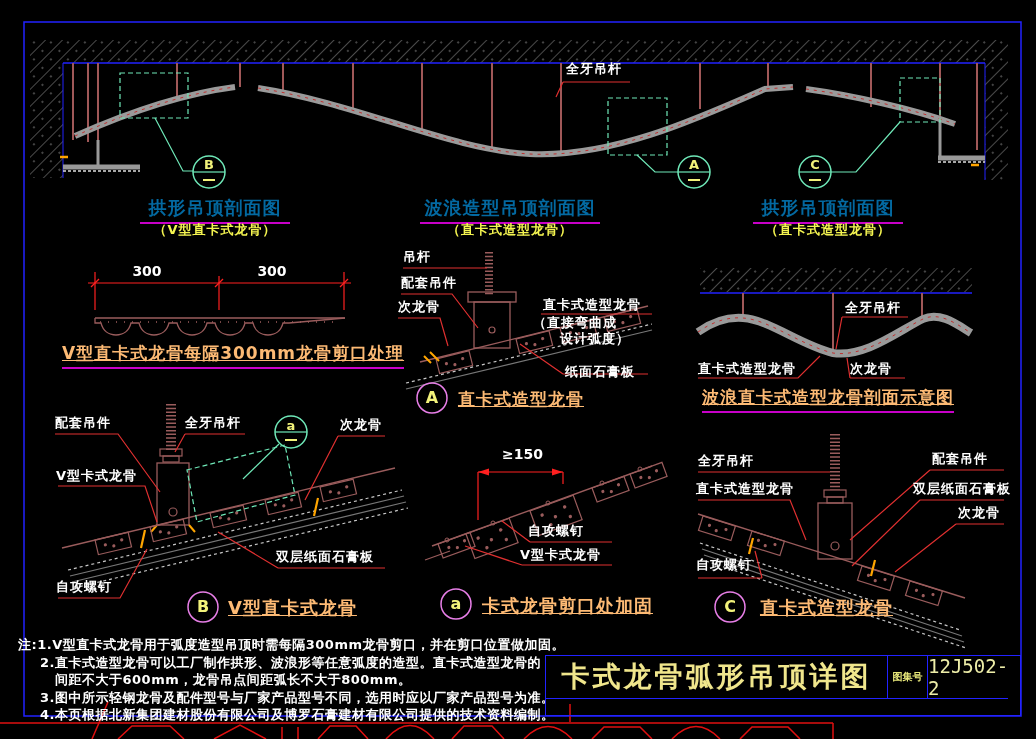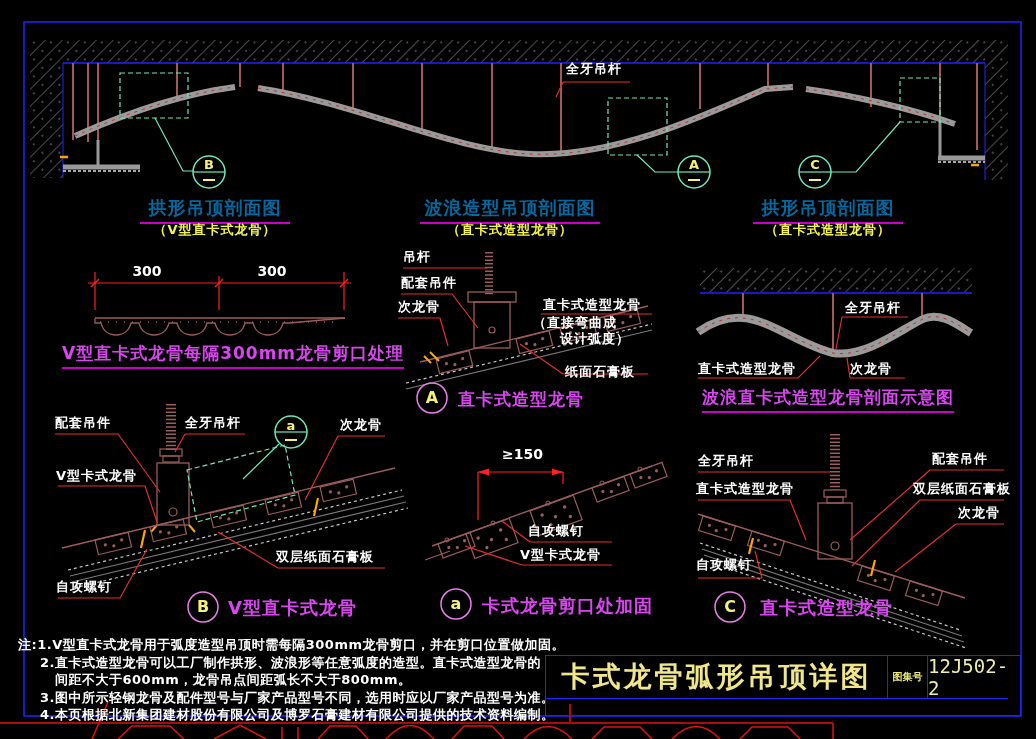--- a/index.html
+++ b/index.html
@@ -3,21 +3,21 @@
 <meta charset="utf-8">
 <style>
   html,body{margin:0;padding:0;background:#000;}
   .sheet{position:relative;width:1036px;height:739px;background:#000;overflow:hidden;
          font-family:"DejaVu Sans",sans-serif;}
   svg{position:absolute;left:0;top:0;}
   .lbl{position:absolute;color:#fff;font:bold 13px "DejaVu Sans",sans-serif;white-space:nowrap;letter-spacing:1px;}
   .cap{position:absolute;color:#0369a1;font:bold 18px "DejaVu Sans",sans-serif;white-space:nowrap;
        text-align:center;border-bottom:2px solid #C800C8;padding-bottom:2px;letter-spacing:1px;}
   .sub{position:absolute;color:#F5F550;font:bold 13px "DejaVu Sans",sans-serif;white-space:nowrap;text-align:center;letter-spacing:1px;}
-  .dtitle{position:absolute;color:#d946ef;font:bold 17px "DejaVu Sans",sans-serif;white-space:nowrap;letter-spacing:1px;}
+  .dtitle{position:absolute;color:#fdba74;font:bold 17px "DejaVu Sans",sans-serif;white-space:nowrap;letter-spacing:1px;text-decoration:underline;}
   .u{border-bottom:2px solid #C800C8;padding-bottom:2px;}
   .mletter{position:absolute;width:30px;text-align:center;color:#F2F27A;font:bold 13px "DejaVu Sans",sans-serif;}
   .bletter{position:absolute;width:30px;text-align:center;color:#F2F27A;font:bold 16px "DejaVu Sans",sans-serif;}
   .dim{position:absolute;color:#fff;font:bold 14px "DejaVu Sans",sans-serif;text-align:center;white-space:nowrap;}
   .notes{position:absolute;left:18px;top:636px;color:#fff;font:bold 13px "DejaVu Sans",sans-serif;line-height:17.5px;letter-spacing:0.5px;}
   .notes .n2{padding-left:22px;}
   .notes .n3{padding-left:37px;}
   .tblock{position:absolute;left:545px;top:655px;width:476px;height:61px;border:1.5px solid #2222FF;box-sizing:border-box;display:flex;}
   .trow1{display:flex;height:42px;border-bottom:1.5px solid #2222FF;}
   .trow2{display:flex;flex:1;}

